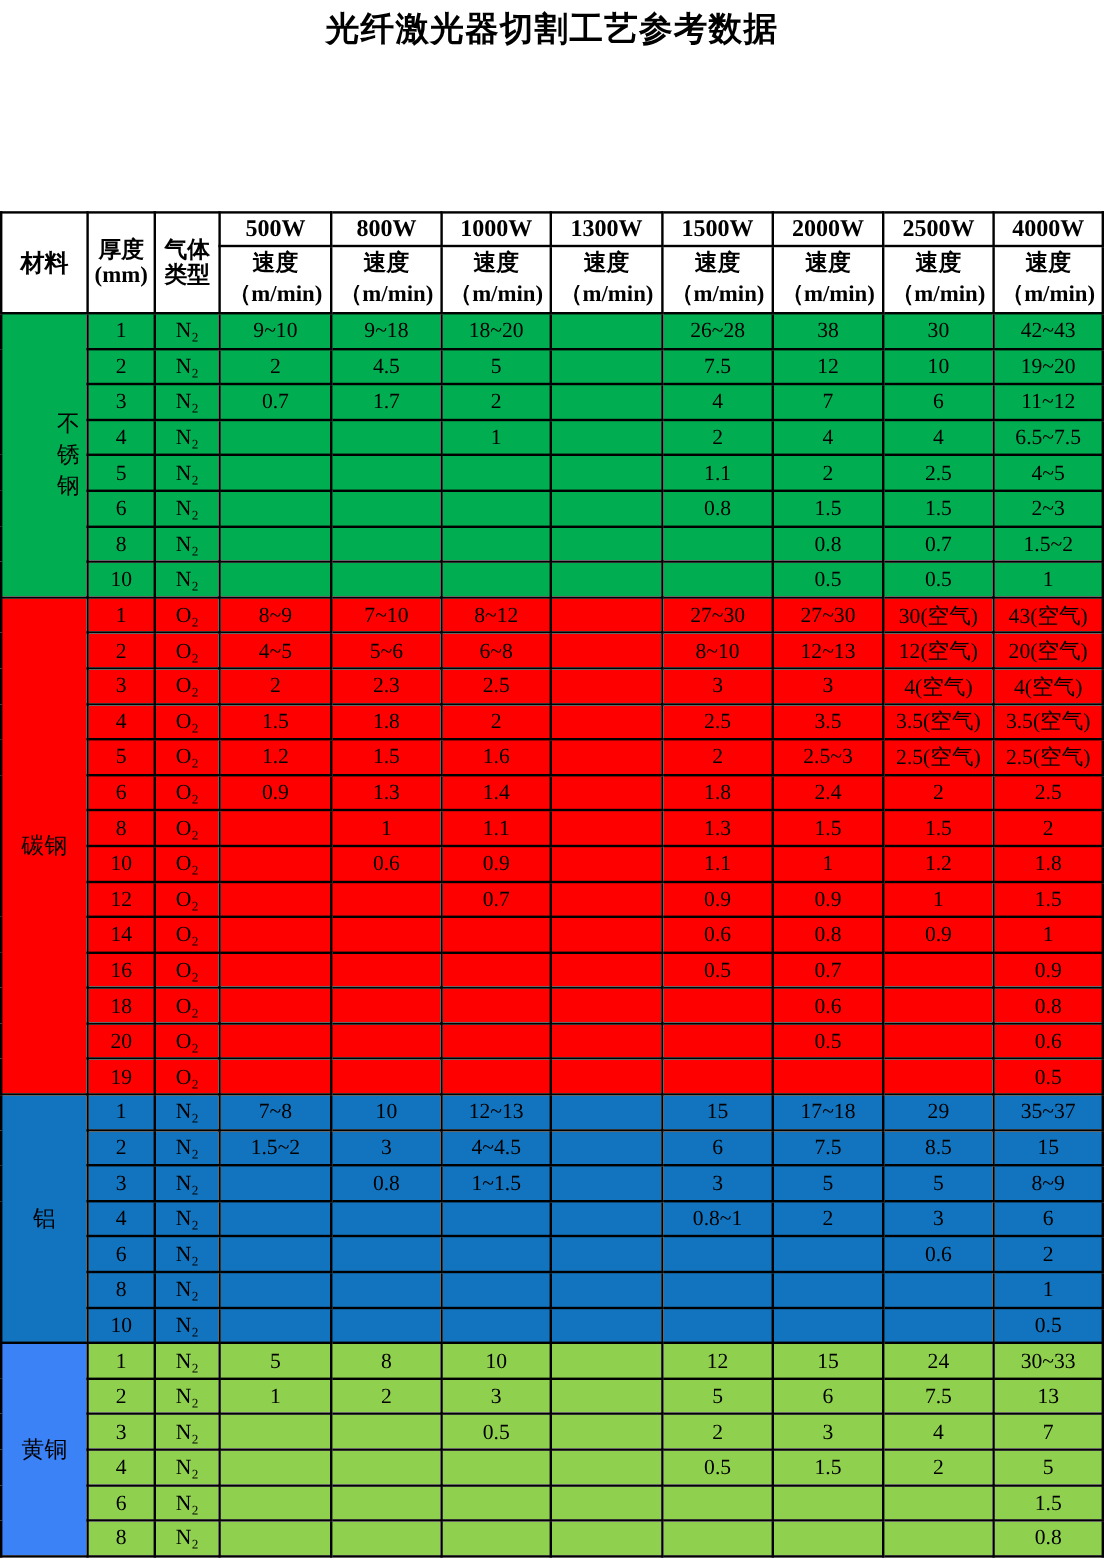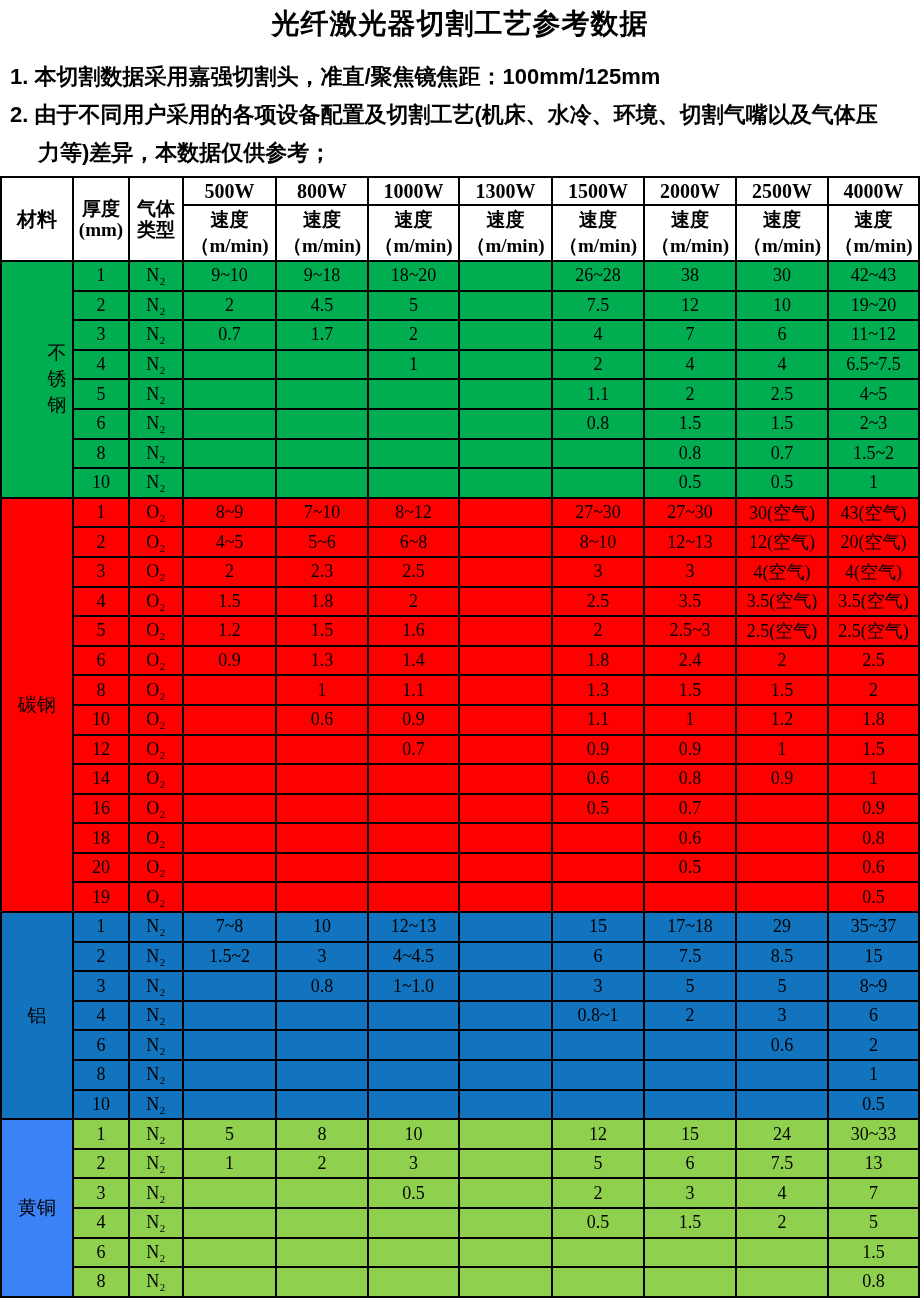--- a/index.html
+++ b/index.html
@@ -39,25 +39,20 @@
   tbody tr { height:29.6px; font-size:18px; }
   td.mat { font-size:19px; }
 </style>
 </head>
 <body>
 
 <div class="page">
 
   <div class="title">光纤激光器切割工艺参考数据</div>
 
-  <div class="notes">
-    <div class="note-line">1. 本切割数据采用嘉强切割头，准直/聚焦镜焦距：100mm/125mm</div>
-    <div class="note-line">2. 由于不同用户采用的各项设备配置及切割工艺(机床、水冷、环境、切割气嘴以及气体压</div>
-    <div class="note-line cont">力等)差异，本数据仅供参考；</div>
-  </div>
 
   <table class="data-table">
     <colgroup>
       <col style="width:72px">
         <col style="width:56px">
         <col style="width:54px">
       <col style="width:93px">
         <col style="width:92px">
         <col style="width:91px">
       <col style="width:93px">
@@ -411,21 +406,21 @@
           <td>6</td>
           <td>7.5</td>
           <td>8.5</td>
           <td>15</td>
         </tr>
         <tr style="background: rgb(18, 115, 190);">
           <td>3</td>
           <td>N₂</td>
           <td></td>
           <td>0.8</td>
-          <td>1~1.0</td>
+          <td>1~1.5</td>
           <td></td>
           <td>3</td>
           <td>5</td>
           <td>5</td>
           <td>8~9</td>
         </tr>
         <tr style="background: rgb(18, 115, 190);">
           <td>4</td>
           <td>N₂</td>
           <td></td>

